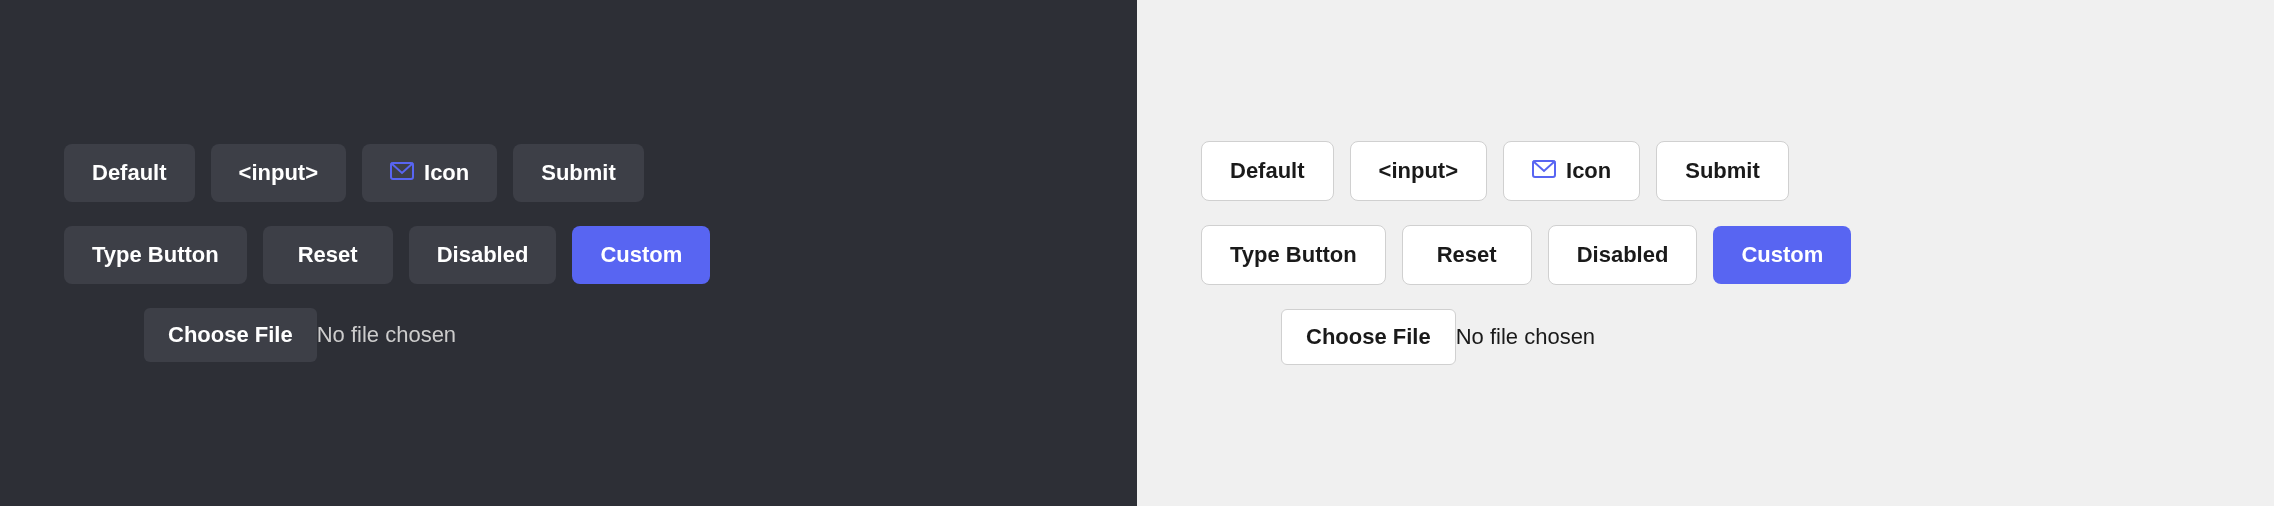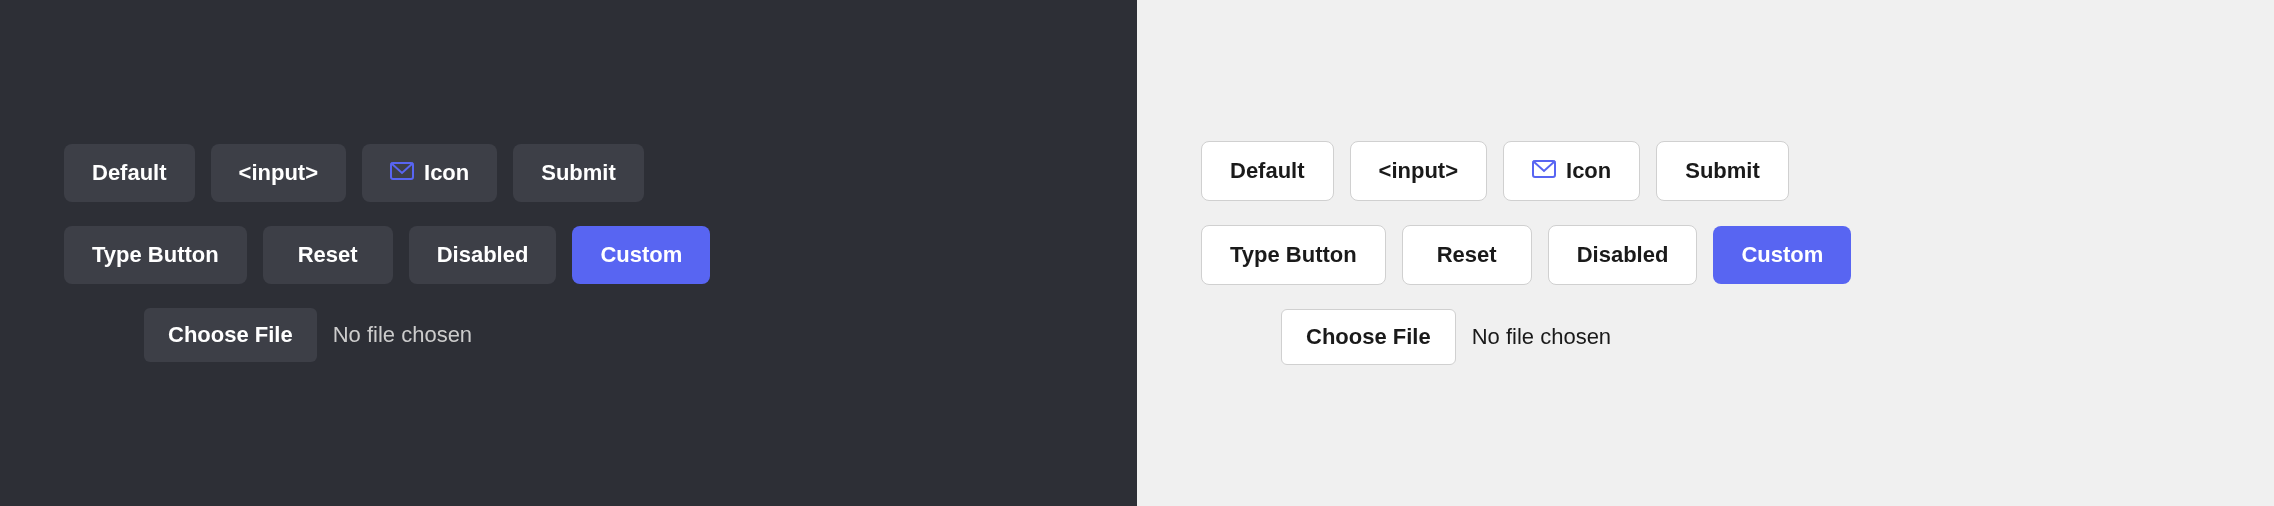--- a/index.html
+++ b/index.html
@@ -98,21 +98,21 @@
       font-weight: 700;
       cursor: pointer;
       min-width: 130px;
       justify-content: center;
     }
 
     
     .file-row {
       display: flex;
       align-items: center;
-      gap: 16px;
+      gap: 0;
       padding-left: 80px;
     }
 
     .file-btn-dark {
       background-color: #3d3f47;
       color: #ffffff;
       border: none;
       border-radius: 6px;
       padding: 14px 24px;
       font-size: 22px;

